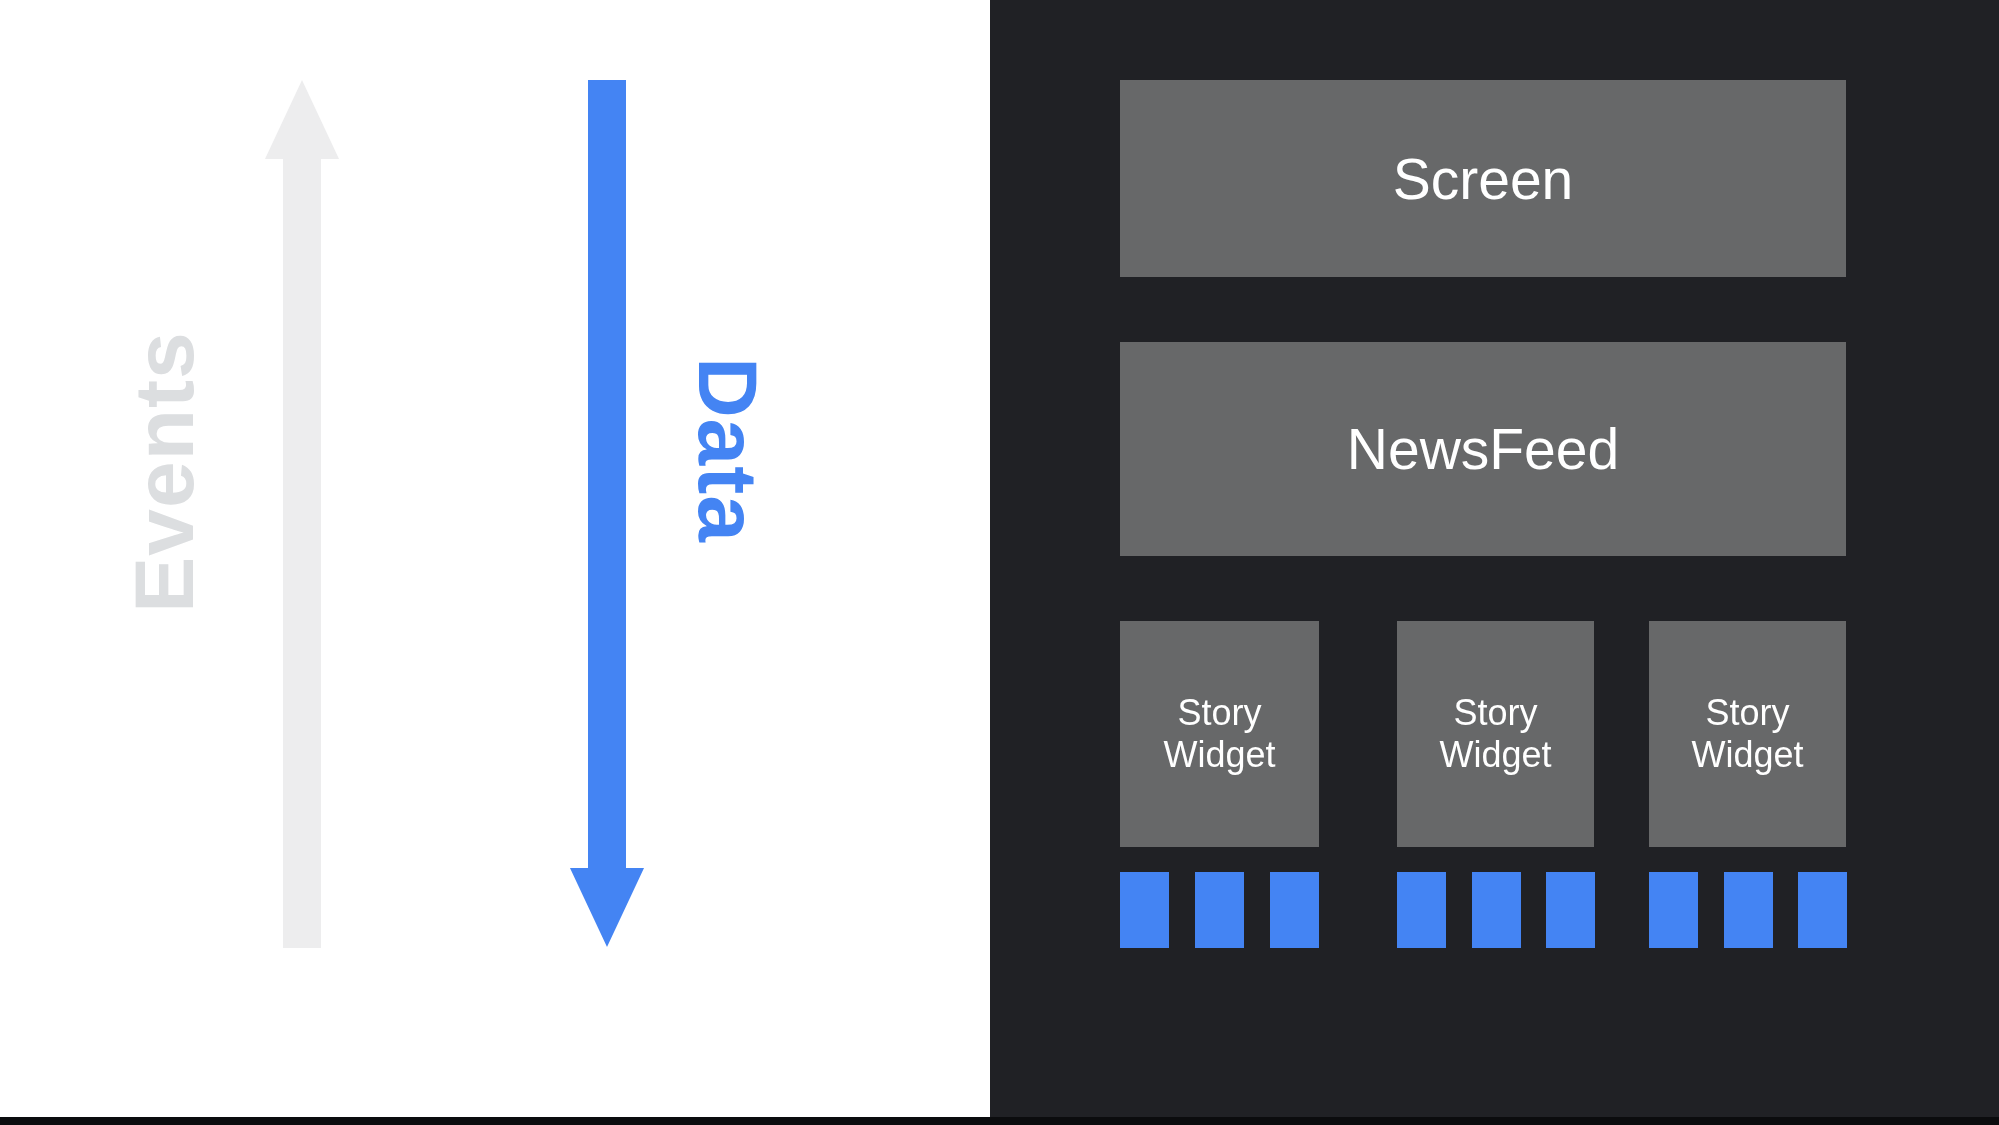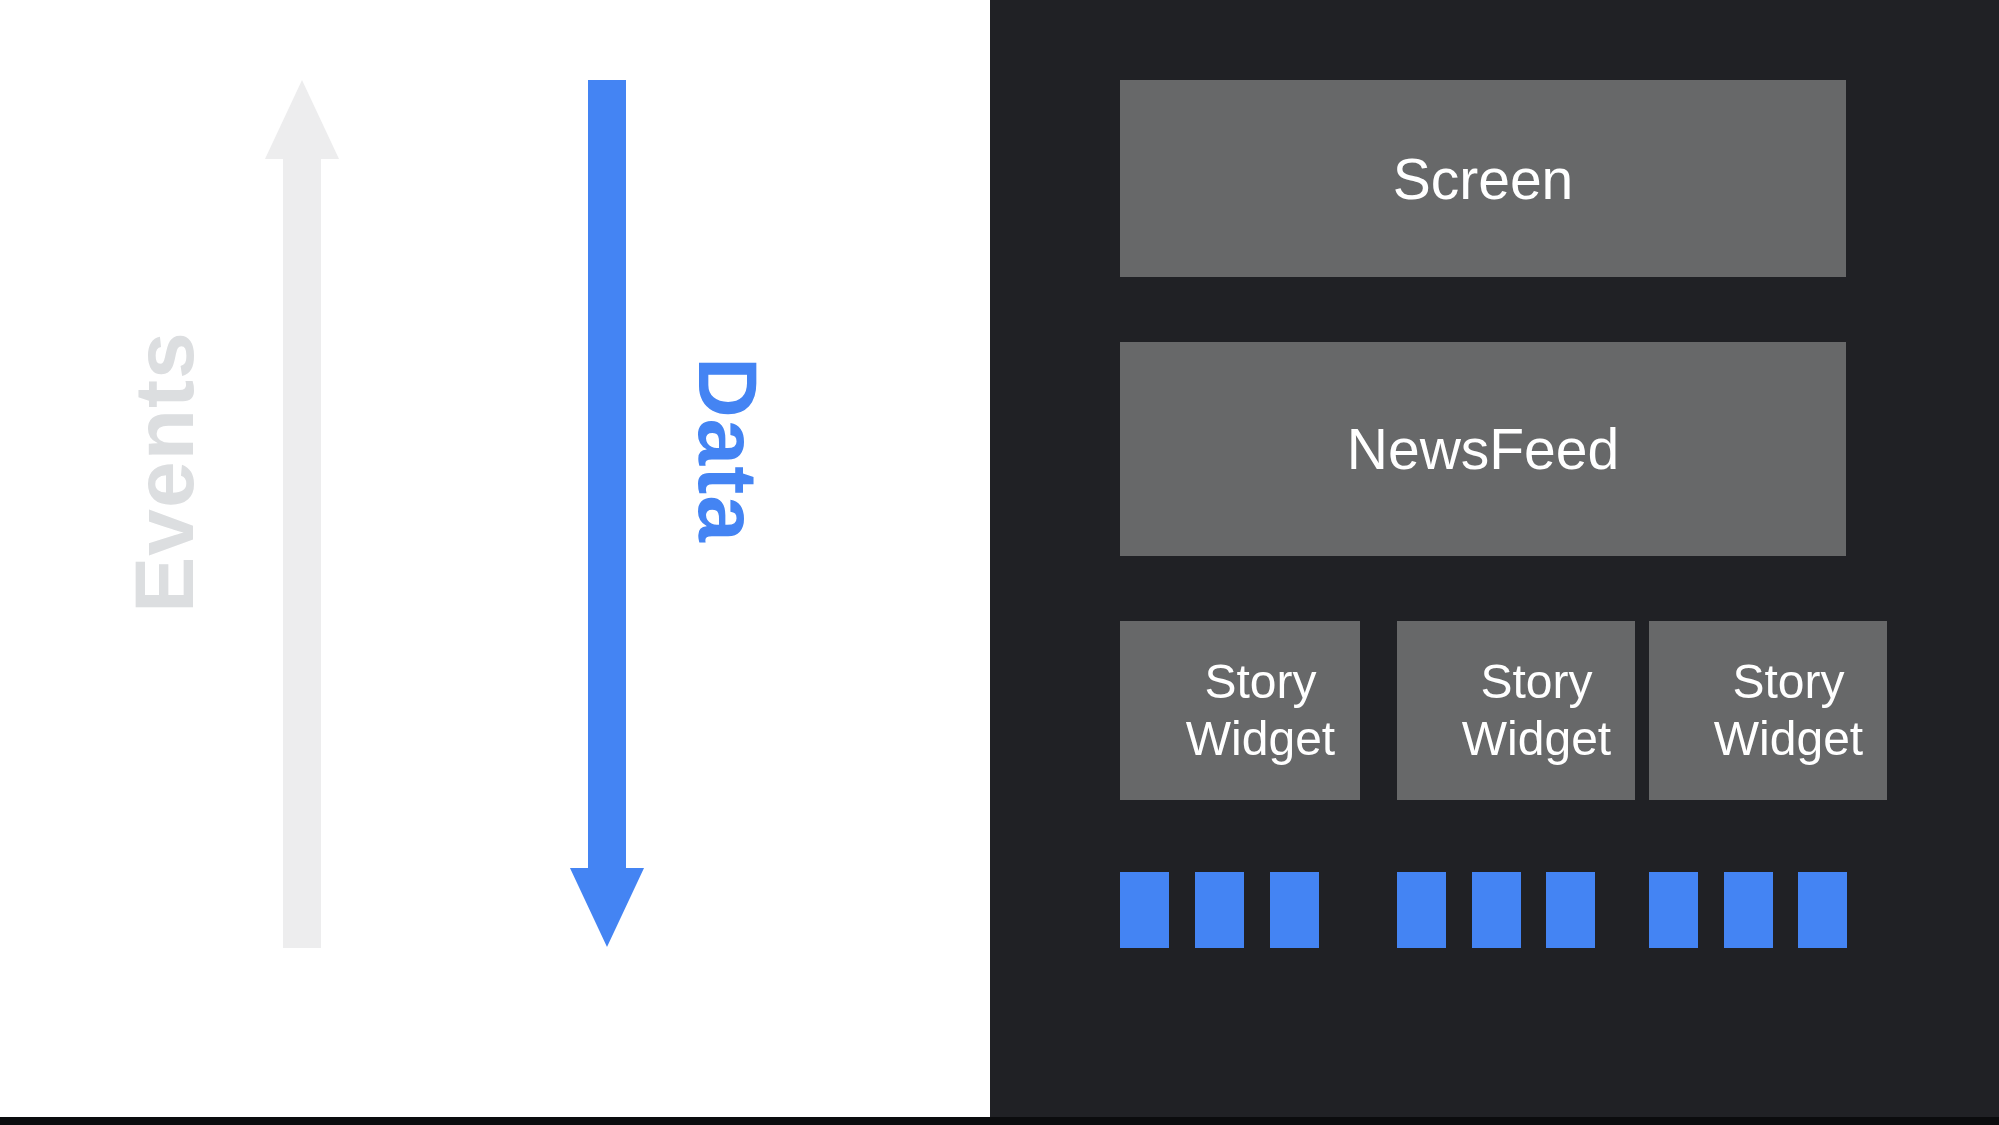--- a/index.html
+++ b/index.html
@@ -56,21 +56,21 @@
     background: var(--box-gray);
     color: var(--label-white);
     display: flex;
     align-items: center;
     justify-content: center;
     text-align: center;
   }
   
   .box.screen   { left: 130px; top: 80px;  width: 726px; height: 197px; font-size: 57px; }
   .box.newsfeed { left: 130px; top: 342px; width: 726px; height: 214px; font-size: 57px; }
-  .box.story    { top: 621px; width: 197px; height: 179px; font-size: 48px; line-height: 1.18; padding-left: 41px; }
+  .box.story    { top: 621px; width: 197px; height: 226px; font-size: 36px; line-height: 1.18; }
   .box.story-1  { left: 130px; width: 199px; }
   .box.story-2  { left: 407px; }
   .box.story-3  { left: 659px; }
   .box.story .wrap { width: 180px; }
 
   .item-row {
     position: absolute;
     top: 872px;
     height: 76px;
     display: flex;

